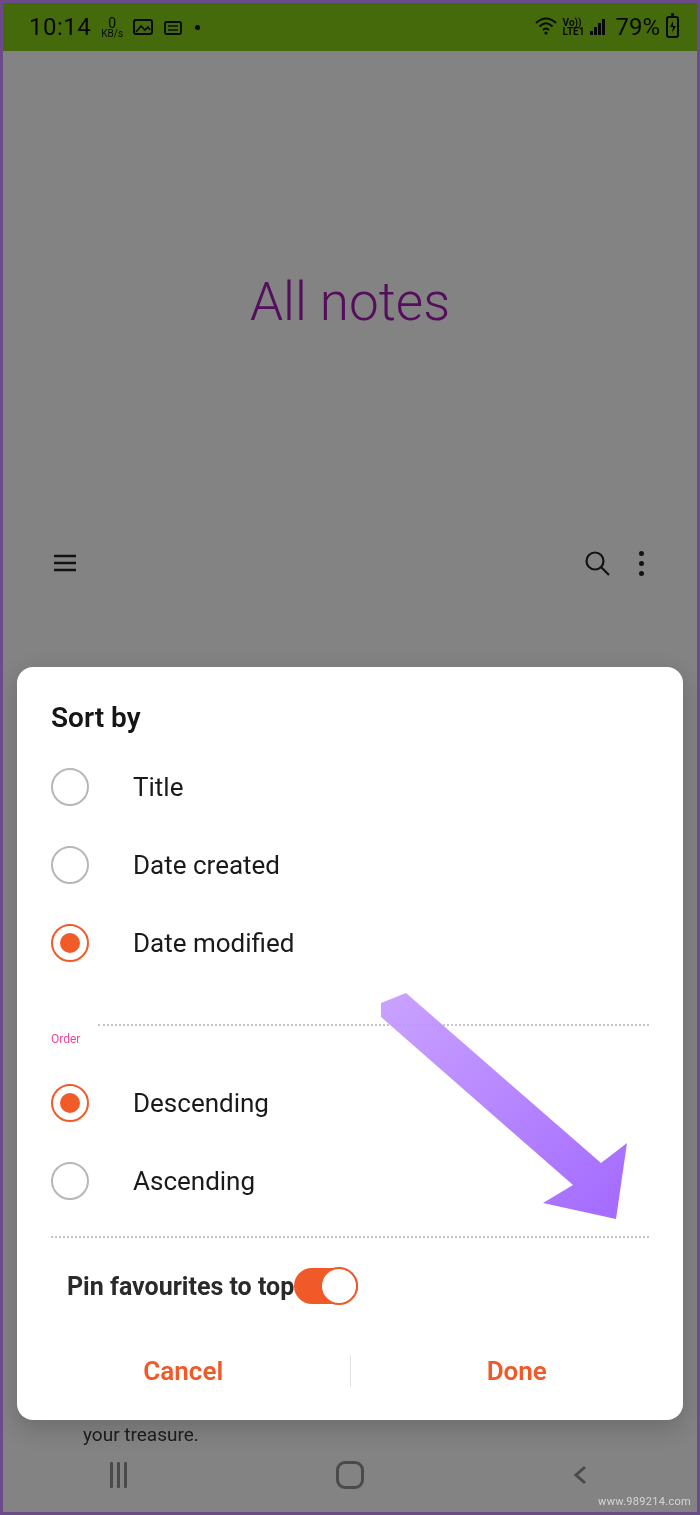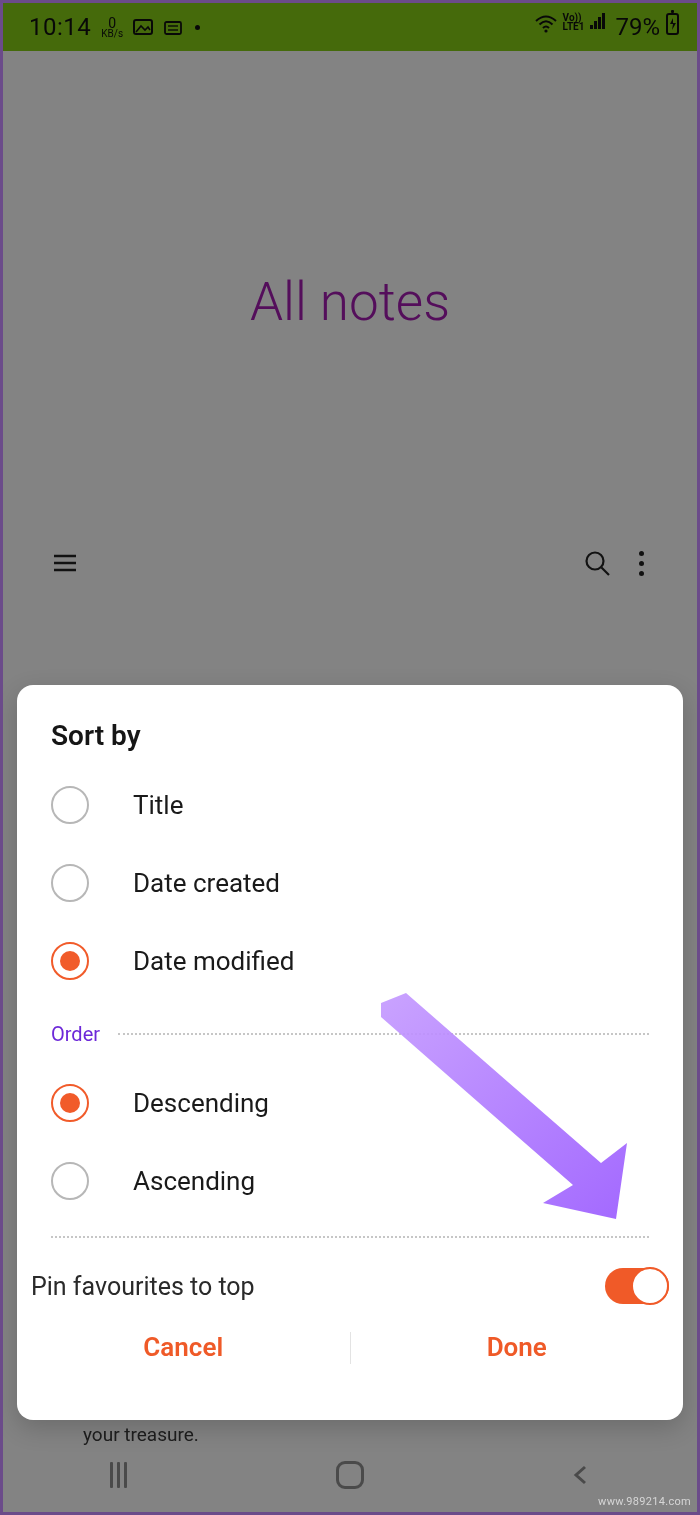--- a/index.html
+++ b/index.html
@@ -22,21 +22,21 @@
     padding: 0 18px 0 26px;
     font-size: 22px;
     font-weight: 400;
     color: #111;
   }
   .status-bar .time { font-size: 24px; letter-spacing: .5px; }
   .status-bar .kbs { font-size: 10px; line-height: 9px; margin-left: 10px; text-align:center; }
   .status-bar .kbs .n { font-size: 14px; line-height: 12px; }
   .status-bar .mini-icon { width: 20px; height: 16px; margin-left: 10px; display:inline-flex; align-items:center; justify-content:center; }
   .status-bar .spacer { flex: 1; }
-  .status-bar .right-cluster { display:flex; gap:6px; }
+  .status-bar .right-cluster { display:flex; align-items:center; gap:6px; }
   .status-bar .lte { font-size: 10px; line-height: 9px; font-weight:700; text-align:left; }
   .status-bar .pct { font-size: 24px; margin-left: 4px; }
   .status-bar .dot { width:5px; height:5px; border-radius:50%; background:#111; margin-left:12px; }
 
   .sig-bars { display:flex; align-items:flex-end; gap:1px; height:16px; }
   .sig-bars span { width:3px; background:#111; }
   .sig-bars span:nth-child(1){height:4px}
   .sig-bars span:nth-child(2){height:8px}
   .sig-bars span:nth-child(3){height:12px}
   .sig-bars span:nth-child(4){height:16px}
@@ -98,40 +98,41 @@
   .radio.checked::after {
     content:""; position:absolute; inset:7px; border-radius:50%;
     background:#f15b2a;
   }
   .radio-label { font-size:26px; color:#1a1a1a; }
 
   .section-row {
     display:flex; align-items:center; padding: 22px 34px 18px;
     gap:18px;
   }
-  .section-label { font-size:20px; color:#6d28d9; }
+  .section-label { font-size:12px; color:#ec4899;margin-top:28px; }
   .dotted { flex:1; border-top:2px dotted #c6c6c6; height:0; }
   .dotted.full { margin: 16px 34px; }
 
   .pin-row {
-    display:flex; align-items:center; justify-content:space-between;
-    padding: 14px 14px 22px;
+    display:flex; align-items:center; 
+    padding: 14px 50px 22px;
+    font-weight: bold;
   }
   .pin-label { font-size:25px; color:#2a2a2a; }
   .toggle {
     width:64px; height:36px; border-radius:20px; background:#f05a28;
     position:relative;
   }
   .toggle .knob {
     position:absolute; right:0; top:-1px; width:38px; height:38px;
     border-radius:50%; background:#fff; border:2px solid #f05a28;
   }
 
   .dlg-actions {
-    display:flex; height:78px; margin-top:6px;
+    display:flex; align-items:center; height:78px; margin-top:6px;
   }
   .dlg-actions .divider { width:1px; height:32px; background:#e3e3e3; }
   .dlg-btn {
     flex:1; text-align:center; font-size:26px; font-weight:600;
     color:#ef5a28;
   }
 
   
   .arrow {
     position:absolute; pointer-events:none;

